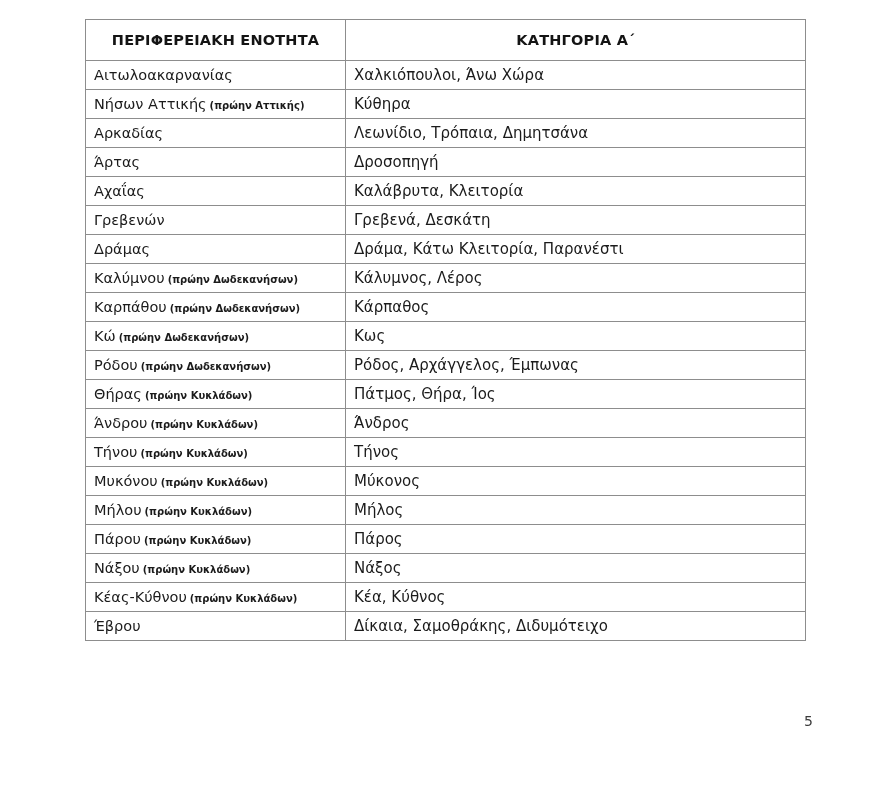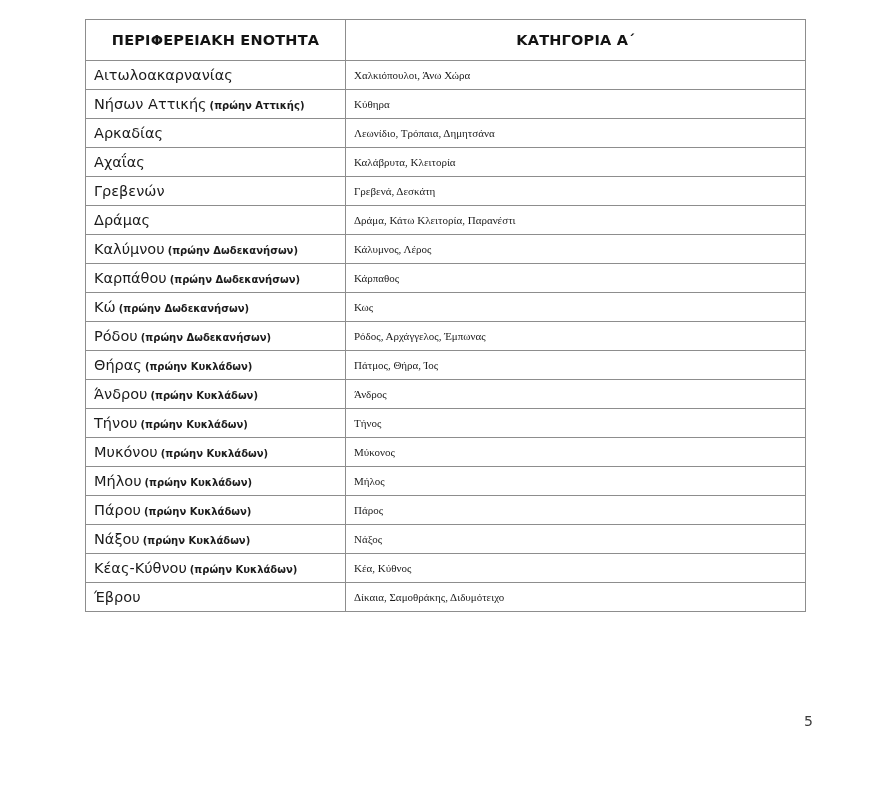--- a/index.html
+++ b/index.html
@@ -79,24 +79,23 @@
   td.unit-cell .unit-former {
     font-weight: bold;
     font-size: 10px;
     margin-left: 3px;
     letter-spacing: 0;
     text-align: right;
   }
 
   td.category-cell {
     font-weight: normal;
-    font-size: 11px;
+    font-size: 15px;
     padding-left: 10px;
     white-space: nowrap;
-    font-family: Liberation Serif, serif;
   }
 
   .page-number {
     position: absolute;
     right: 67px;
     top: 713px;
     font-size: 14px;
     color: #3b3b3b;
     font-family: "DejaVu Sans", "Liberation Sans", sans-serif;
   }
@@ -125,20 +124,24 @@
           </tr>
           <tr>
             <td class="unit-cell"><span class="unit-name">Νήσων Αττικής</span><span class="unit-former">(πρώην Αττικής)</span></td>
             <td class="category-cell">Κύθηρα</td>
           </tr>
           <tr>
             <td class="unit-cell"><span class="unit-name">Αρκαδίας</span></td>
             <td class="category-cell">Λεωνίδιο, Τρόπαια, Δημητσάνα</td>
           </tr>
           <tr>
+            <td class="unit-cell"><span class="unit-name">Άρτας</span></td>
+            <td class="category-cell">Δροσοπηγή</td>
+          </tr>
+          <tr>
             <td class="unit-cell"><span class="unit-name">Αχαΐας</span></td>
             <td class="category-cell">Καλάβρυτα, Κλειτορία</td>
           </tr>
           <tr>
             <td class="unit-cell"><span class="unit-name">Γρεβενών</span></td>
             <td class="category-cell">Γρεβενά, Δεσκάτη</td>
           </tr>
           <tr>
             <td class="unit-cell"><span class="unit-name">Δράμας</span></td>
             <td class="category-cell">Δράμα, Κάτω Κλειτορία, Παρανέστι</td>

